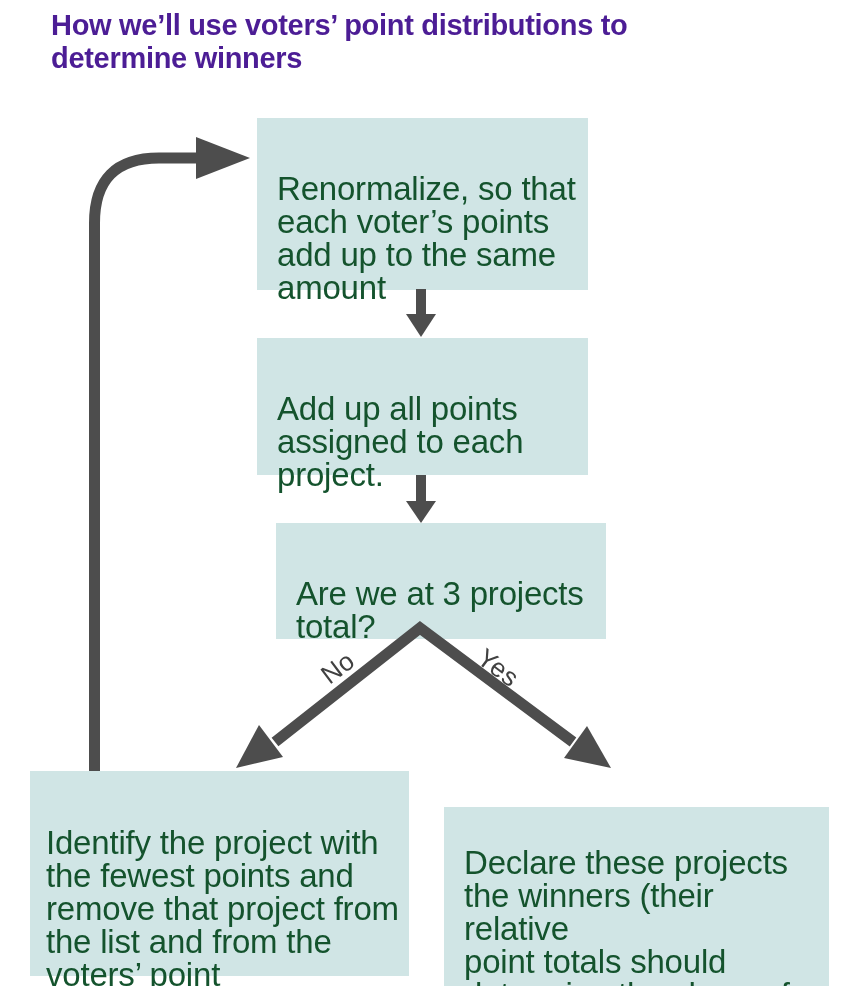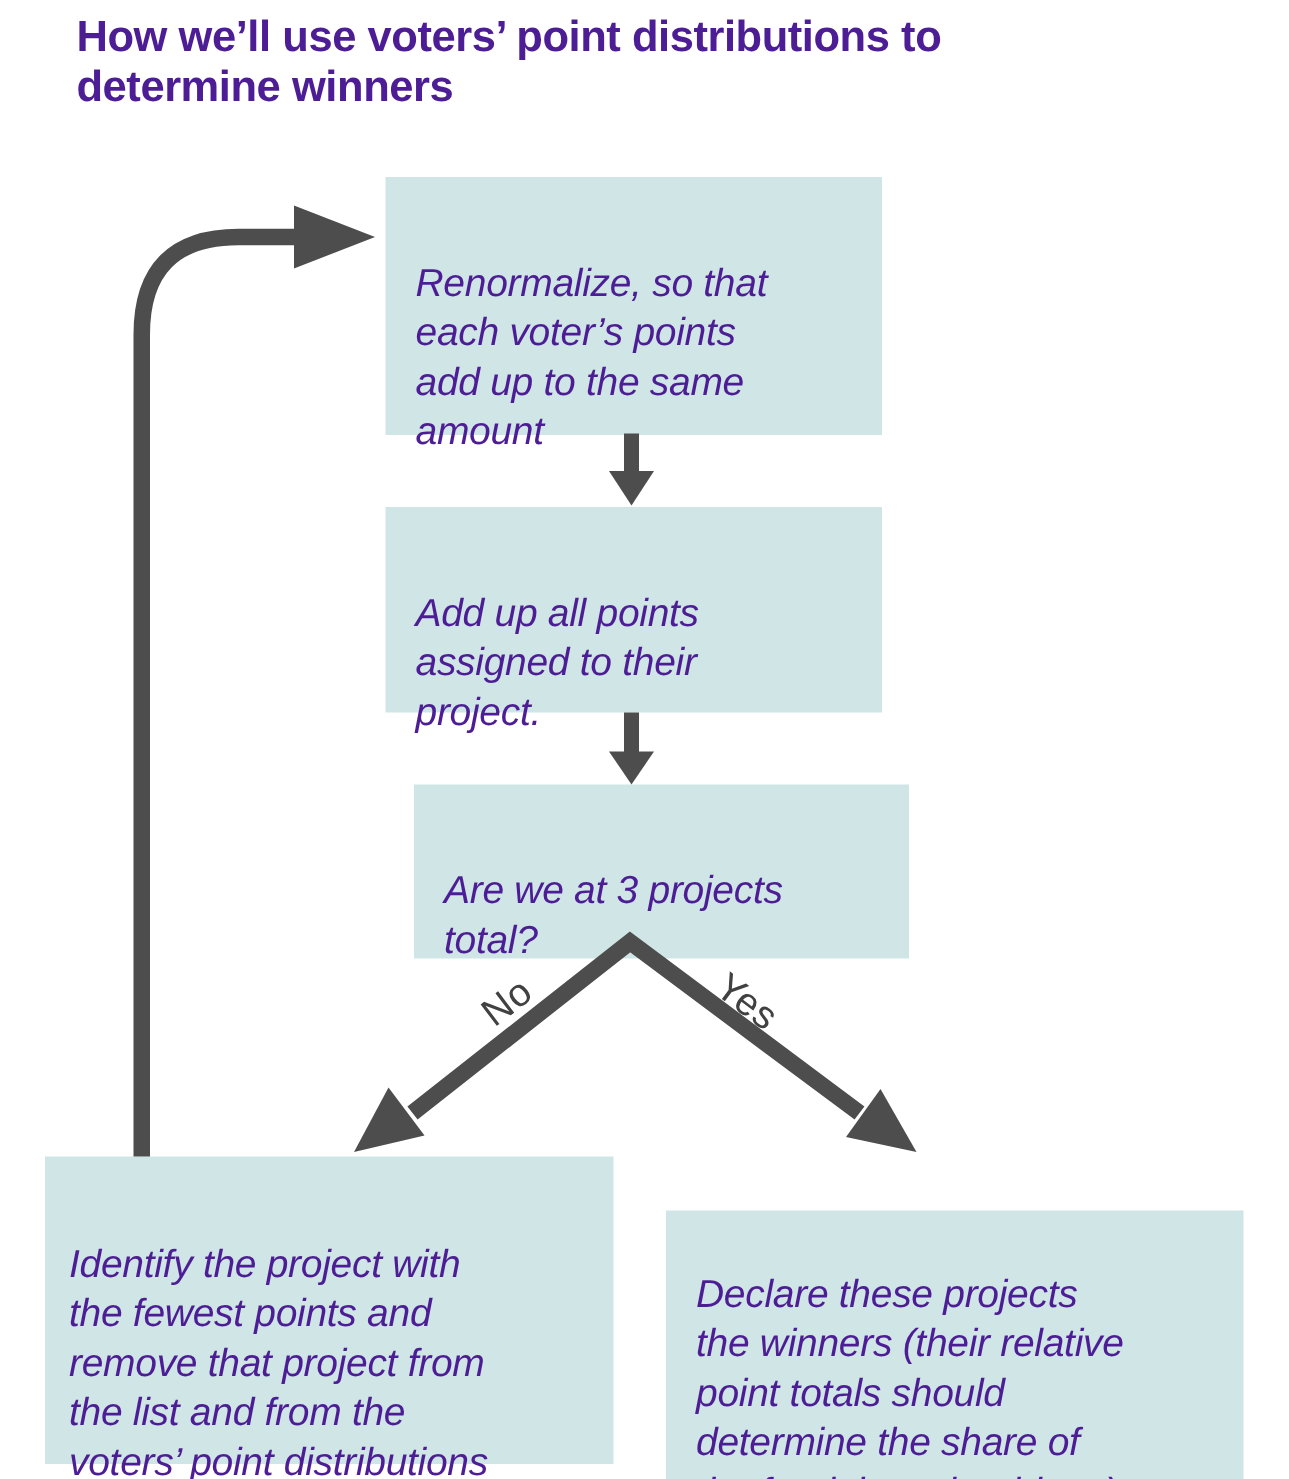--- a/index.html
+++ b/index.html
@@ -21,26 +21,25 @@
     line-height: 33px;
     font-weight: 700;
     letter-spacing: -0.3px;
     color: #4c1d95;
     white-space: pre-line;
   }
   .node {
     position: absolute;
     box-sizing: border-box;
     background: #d0e5e5;
-    color: #4c1d95;
-    font-size: 26px;
+    color: #14532d;
+    font-size: 33px;
     line-height: 33px;
     white-space: pre-line;
     letter-spacing: -0.2px;
-    font-style: italic;
   }
   .node-1 { left: 257px; top: 118px; width: 331px; height: 172px; padding: 21px 10px 0 20px; }
   .node-2 { left: 257px; top: 338px; width: 331px; height: 137px; padding: 21px 10px 0 20px; }
   .node-3 { left: 257px; top: 523px; width: 330px; height: 116px; padding: 21px 10px 0 20px; margin-left: 19px; }
   .node-4 { left: 30px;  top: 771px; width: 379px; height: 205px; padding: 22px 8px 0 16px; }
   .node-5 { left: 444px; top: 807px; width: 385px; height: 205px; padding: 6px 8px 0 20px; }
   .arrows {
     position: absolute;
     left: 0; top: 0;
     width: 859px; height: 986px;
@@ -64,21 +63,21 @@
 determine winners</h1>
 
   <div class="node node-1">
     <span>Renormalize, so that
 each voter’s points
 add up to the same
 amount</span>
   </div>
   <div class="node node-2">
     <span>Add up all points
-assigned to their
+assigned to each
 project.</span>
   </div>
   <div class="node node-3">
     <span>Are we at 3 projects
 total?</span>
   </div>
   <div class="node node-4">
     <span>Identify the project with
 the fewest points and
 remove that project from

